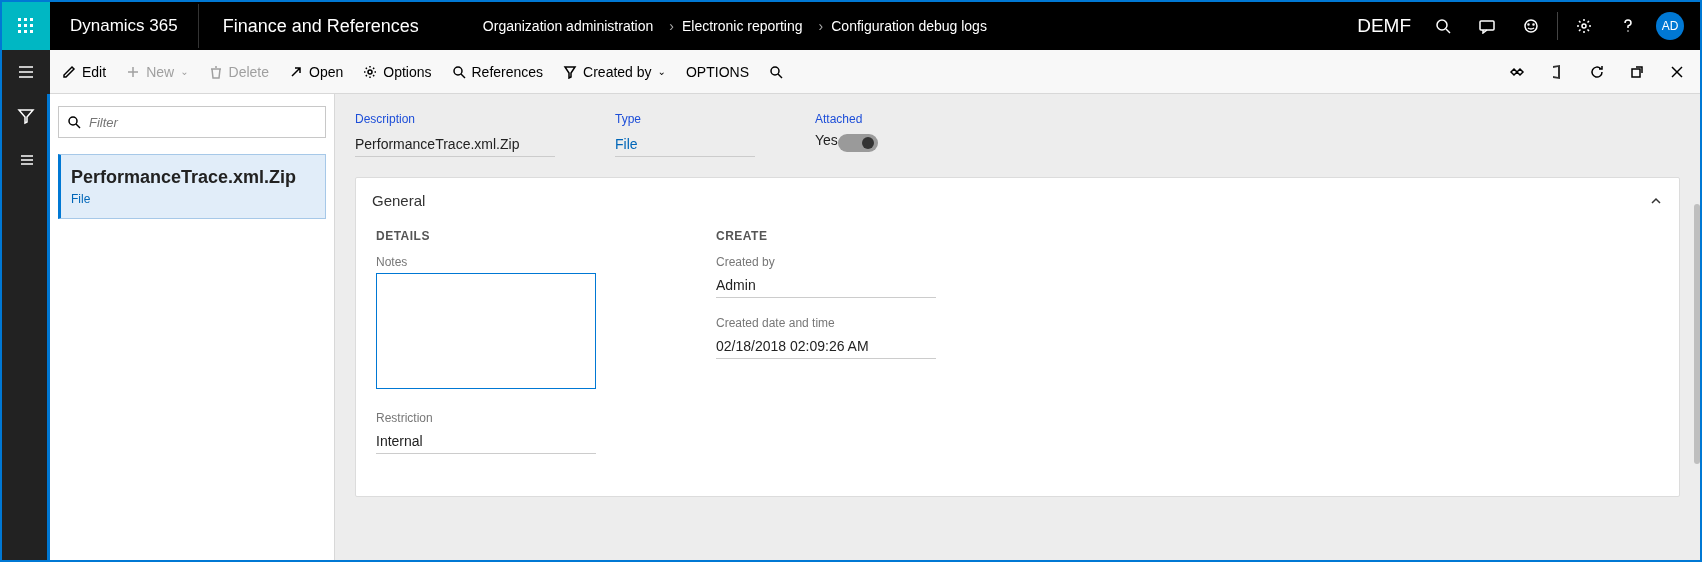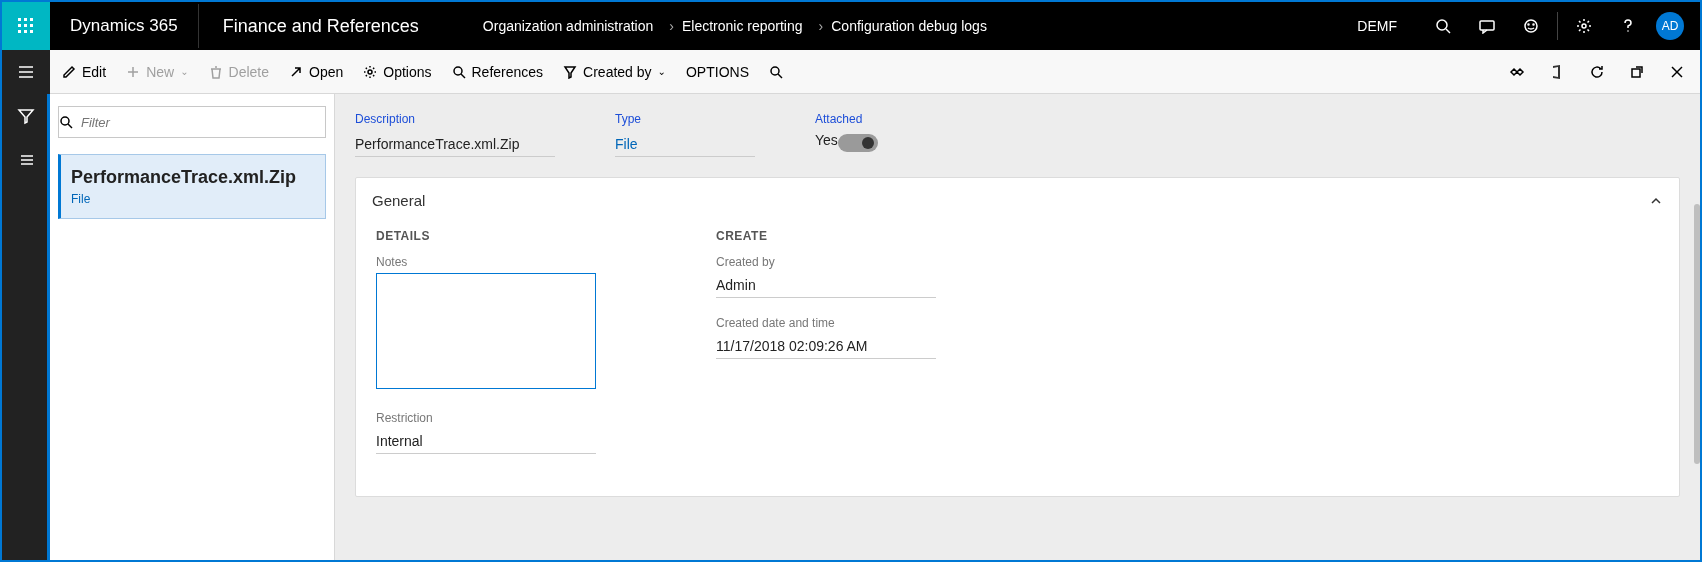--- a/index.html
+++ b/index.html
@@ -8,21 +8,21 @@
 
 .top-header { background: #000; height: 48px; display: flex; align-items: center; color: #fff; }
 .waffle { width: 48px; height: 48px; background: #00b7c3; display: flex; align-items: center; justify-content: center; }
 .waffle svg { width: 18px; height: 18px; }
 .brand { padding: 0 20px; font-size: 17px; font-weight: 400; border-right: 1px solid #333; height: 44px; display: flex; align-items: center; }
 .module { padding: 0 24px; font-size: 18px; font-weight: 400; }
 .breadcrumb { display: flex; align-items: center; font-size: 14px; padding-left: 40px; flex: 1; }
 .breadcrumb span { margin-right: 8px; }
 .breadcrumb .chev { color: #aaa; margin: 0 8px; }
 .top-right { display: flex; align-items: center; gap: 4px; padding-right: 8px; }
-.top-right .txt { font-size: 14px; margin-right: 22px; }
+.top-right .txt { font-size: 19px; margin-right: 8px; }
 .top-icon { width: 40px; height: 48px; display:flex; align-items:center; justify-content:center; color:#fff; }
 .divider-v { width:1px; height:28px; background:#444; margin:0 2px; }
 .avatar { width: 28px; height: 28px; background: #0078d4; border-radius: 50%; display: flex; align-items: center; justify-content: center; font-size: 12px; margin-left: 4px; margin-right: 8px; }
 
 
 .body-area { display: flex; height: calc(100% - 48px); }
 
 
 .rail { width: 48px; background: #222; display: flex; flex-direction: column; }
 .rail-item { height: 44px; display:flex; align-items:center; justify-content:center; color:#fff; }
@@ -36,21 +36,21 @@
 .tool.disabled { color:#a0a0a0; }
 .tool .chev-d { font-size:10px; }
 .toolbar-right { margin-left:auto; display:flex; gap:18px; align-items:center; }
 .toolbar-right .ic { width:22px; height:22px; display:flex; align-items:center; justify-content:center; }
 
 
 .content { flex:1; display:flex; }
 
 
 .list-panel { width: 288px; background:#fff; border-right:1px solid #d8d8d8; padding: 12px 8px 0 8px; border-left: 3px solid #0078d4; margin-left: -3px;}
-.filter-box { border:1px solid #c8c8c8; height:32px; display:flex; align-items:center; padding: 0 0; gap:8px; }
+.filter-box { border:1px solid #c8c8c8; height:32px; display:flex; align-items:center; padding: 0 8px; gap:8px; }
 .filter-box input { border:none; outline:none; flex:1; font-size:13px; font-style:italic; color:#666; }
 .list-item { margin-top: 16px; padding: 12px 10px; background:#e1edf9; border:1px solid #a6c8e8; border-left: 3px solid #0078d4; }
 .list-item .title { font-size: 18px; font-weight:600; color:#222; }
 .list-item .sub { font-size: 12px; color:#0066b8; margin-top:4px; }
 
 
 .detail { flex:1; padding: 18px 20px 0 20px; position: relative; }
 .page-sub { font-size: 12px; color:#777; letter-spacing: 0.3px; margin-bottom: 14px; text-transform: uppercase; }
 .field-row { display:flex; gap:60px; margin-bottom: 20px; }
 .field { display:flex; flex-direction:column; }
@@ -302,21 +302,21 @@
               <label>Notes</label>
               <textarea class="notes" style=""></textarea>
               <label>Restriction</label>
               <span class="inp">Internal</span>
             </div>
             <div class="col">
               <h4>CREATE</h4>
               <label>Created by</label>
               <span class="inp">Admin</span>
               <label>Created date and time</label>
-              <span class="inp" style="min-width:220px">11/17/2018 02:09:26 AM</span>
+              <span class="inp" style="min-width:220px">02/18/2018 02:09:26 AM</span>
             </div>
           </div>
         </div>
         <div class="scroll-ind"></div>
       </div>
     </div>
   </div>
 </div>
 
 </body></html>

